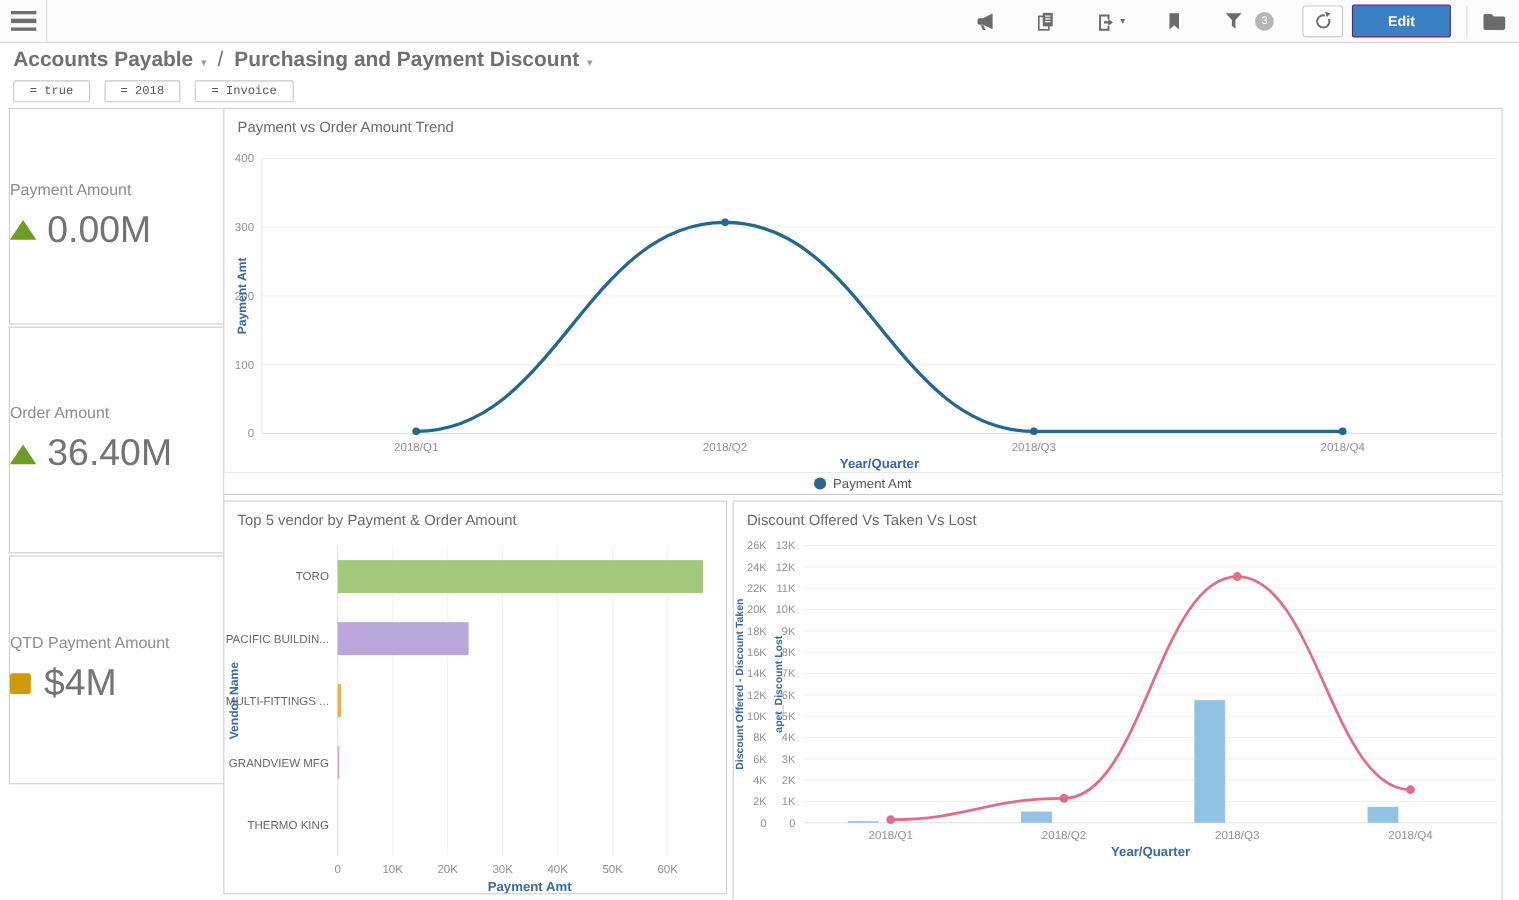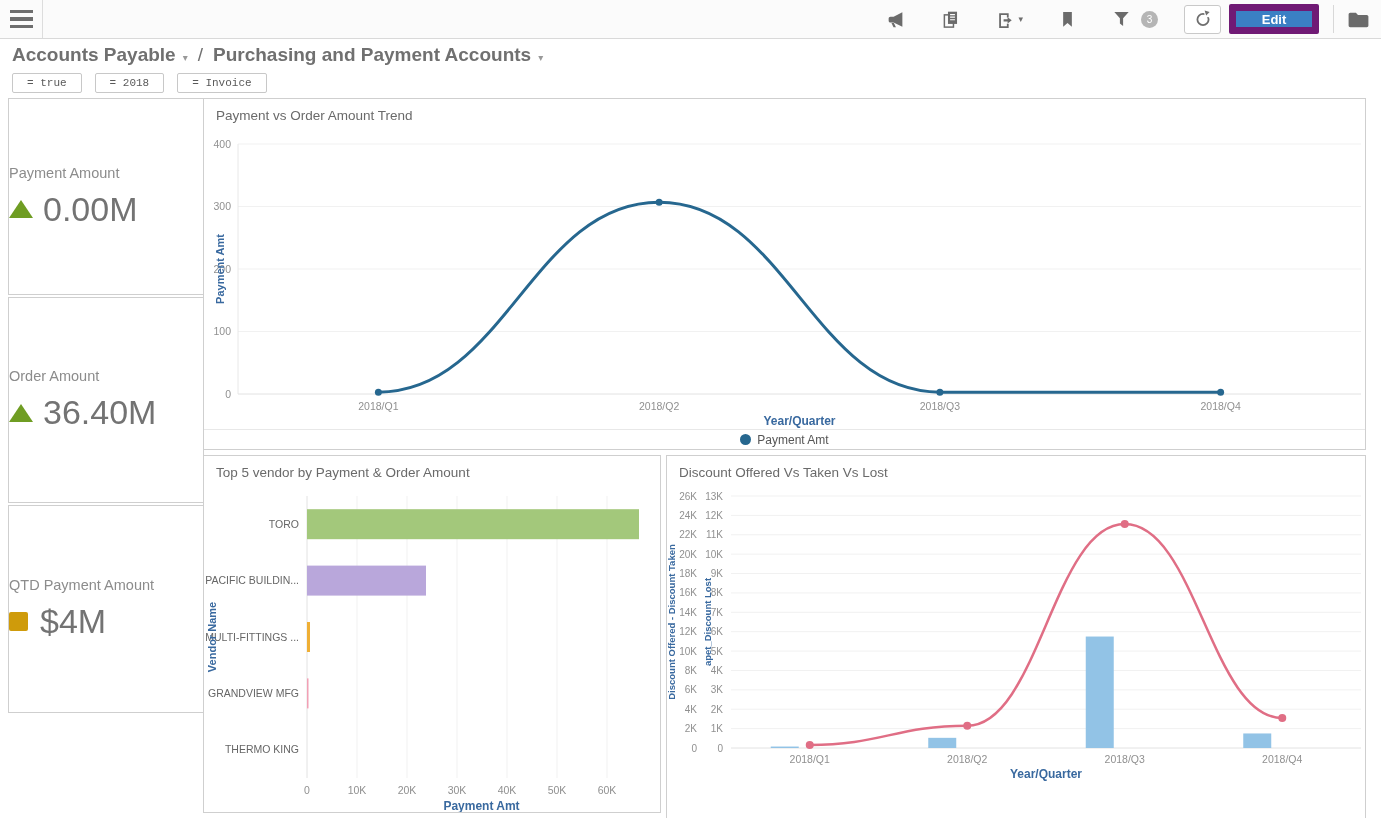--- a/index.html
+++ b/index.html
@@ -18,21 +18,21 @@
   .tb-icon { background:none; border:none; cursor:pointer; margin-left:36px;
              display:flex; align-items:center; padding:0; }
   .tb-caret { font-size:9px; color:#6e6e6e; margin-left:3px; }
   .badge { margin-left:10px; width:17px; height:17px; border-radius:50%;
            background:#b5b5b5; color:#fff; font-size:10px; display:flex;
            align-items:center; justify-content:center; }
   .refresh-btn { margin-left:26px; width:37px; height:29px; background:#fff;
                  border:1px solid #c9c9c9; border-radius:3px; cursor:pointer;
                  display:flex; align-items:center; justify-content:center; }
   .edit-btn { margin-left:8px; width:90px; height:30px; background:#3b80c4;
-              color:#fff; font-size:13px; font-weight:700; border:7px solid #701a75;
+              color:#fff; font-size:13px; font-weight:700; border:1px solid #701a75;
               border-radius:2px; cursor:pointer; font-family:"Liberation Sans",sans-serif; }
   .tb-divider { width:1px; height:28px; background:#d8d8d8; margin-left:14px; }
 
   
   .breadcrumb { position:absolute; left:12px; top:44px; font-size:19px; color:#707070;
                 display:flex; align-items:center; }
   .crumb { cursor:pointer;font-weight:bold; }
   .crumb-caret { font-size:10px; color:#999; margin:4px 8px 0 7px; }
   .crumb-sep { margin:0 10px 0 2px; color:#707070; }
   .chips { position:absolute; left:12px; top:73px; display:flex; gap:13px; }
@@ -118,21 +118,21 @@
         <path fill="#6b6b6b" d="M2.5 5.2c0-.9.7-1.6 1.6-1.6h5.4l2 2h8.4c.9 0 1.6.7 1.6 1.6v8.6c0 .9-.7 1.6-1.6 1.6H4.1c-.9 0-1.6-.7-1.6-1.6z"></path>
       </svg>
     </button>
   </div>
 </div>
 
 <div class="breadcrumb">
   <span class="crumb">Accounts Payable</span>
   <span class="crumb-caret">▾</span>
   <span class="crumb-sep">/</span>
-  <span class="crumb">Purchasing and Payment Accounts</span>
+  <span class="crumb">Purchasing and Payment Discount</span>
   <span class="crumb-caret">▾</span>
 </div>
 
 <div class="chips">
   <span class="chip">= true</span>
   <span class="chip">= 2018</span>
   <span class="chip">= Invoice</span>
 </div>
 
 <div class="panel kpi" style="left:8px; top:98px; width:196px; height:197px;">

